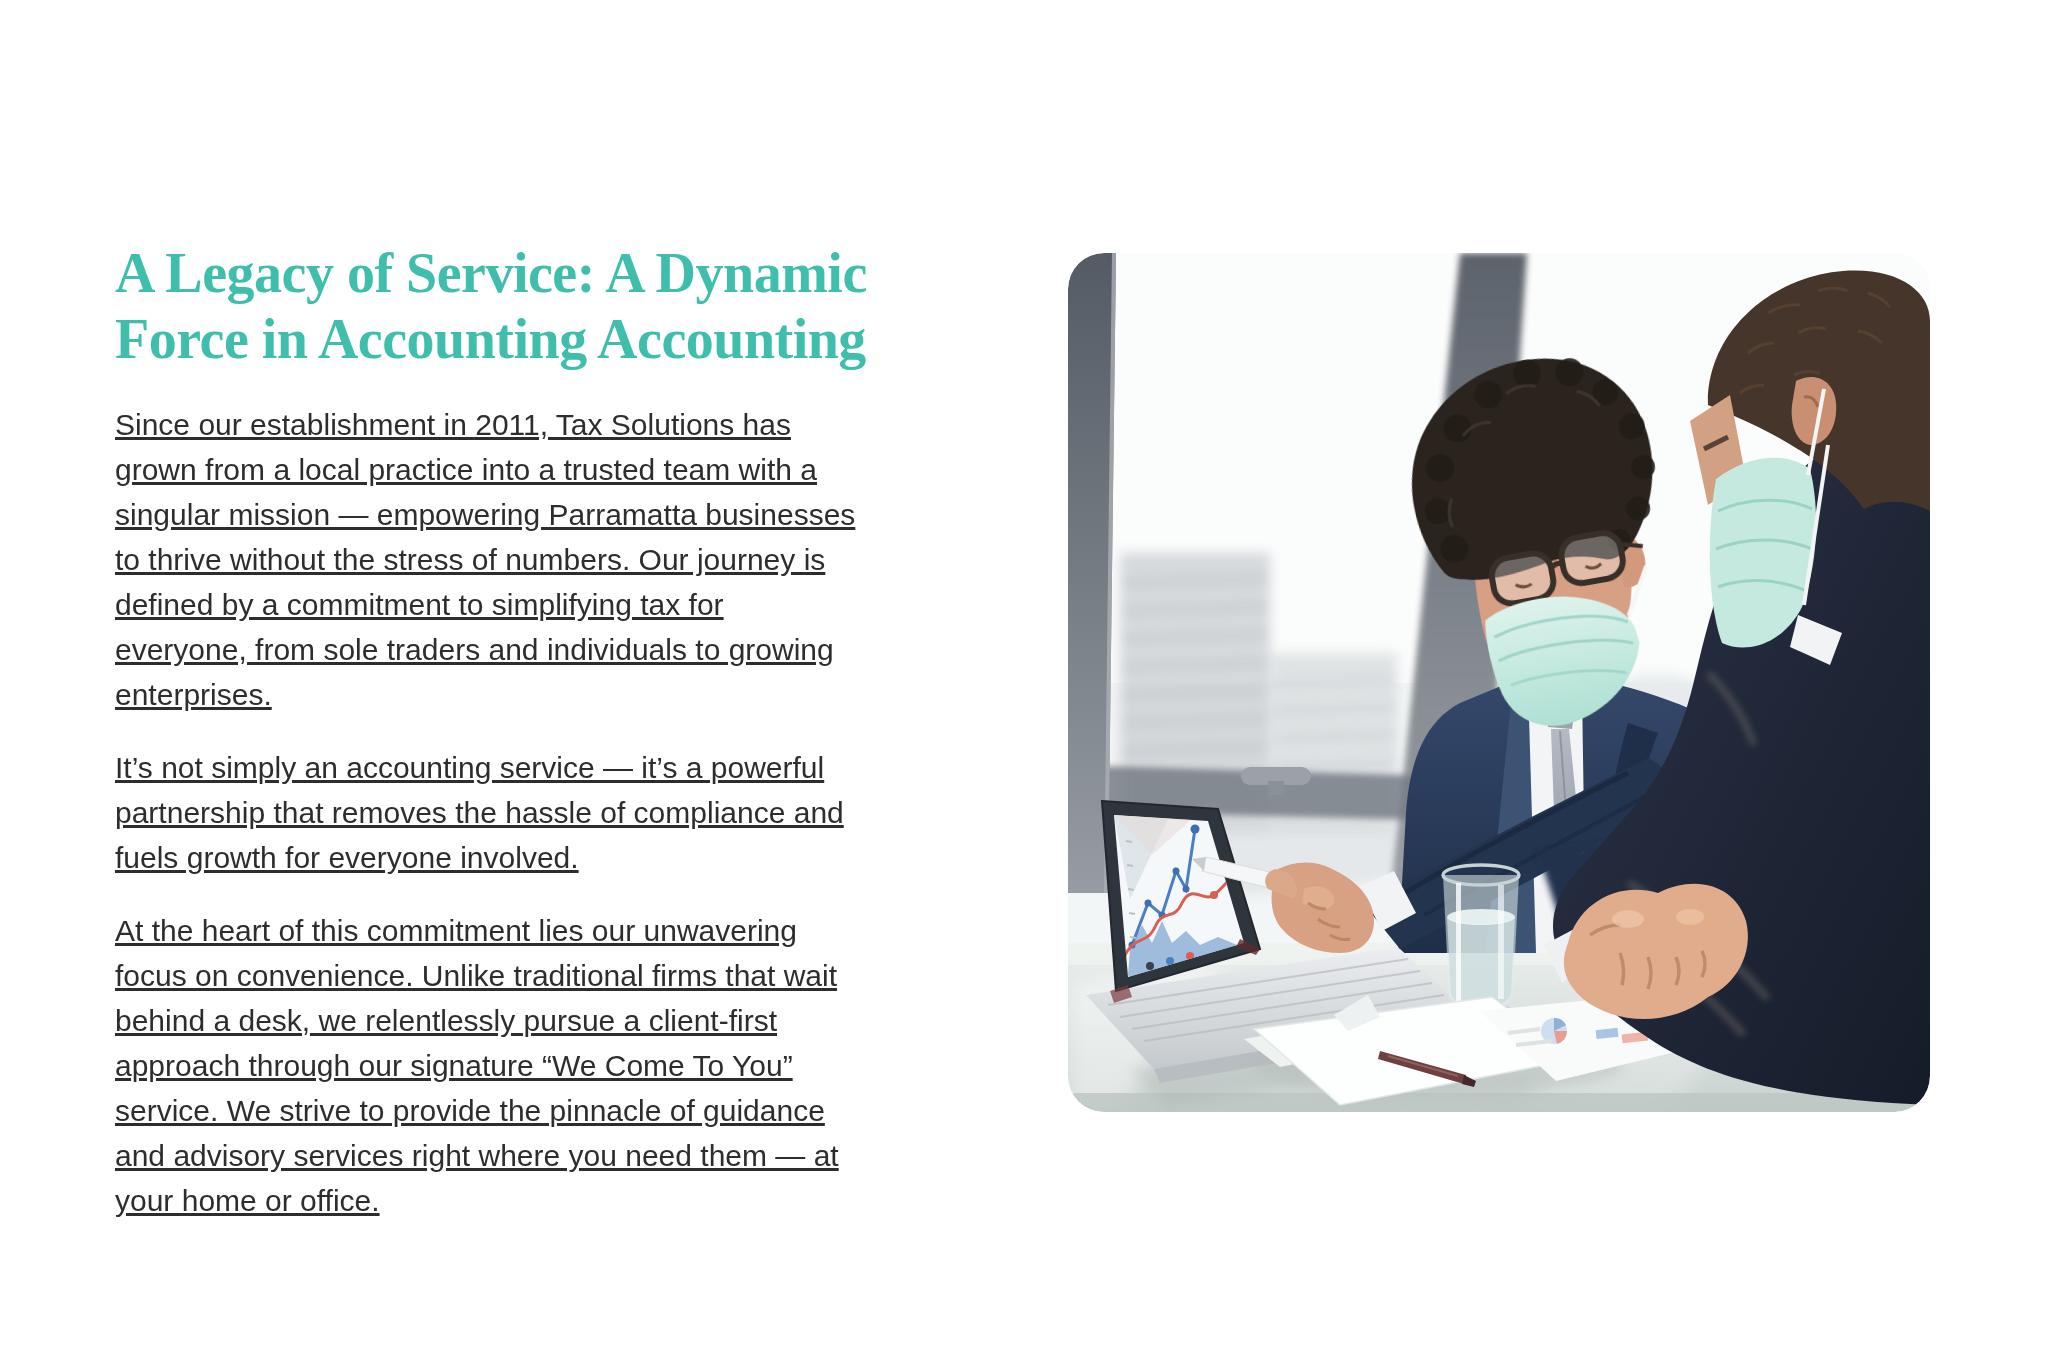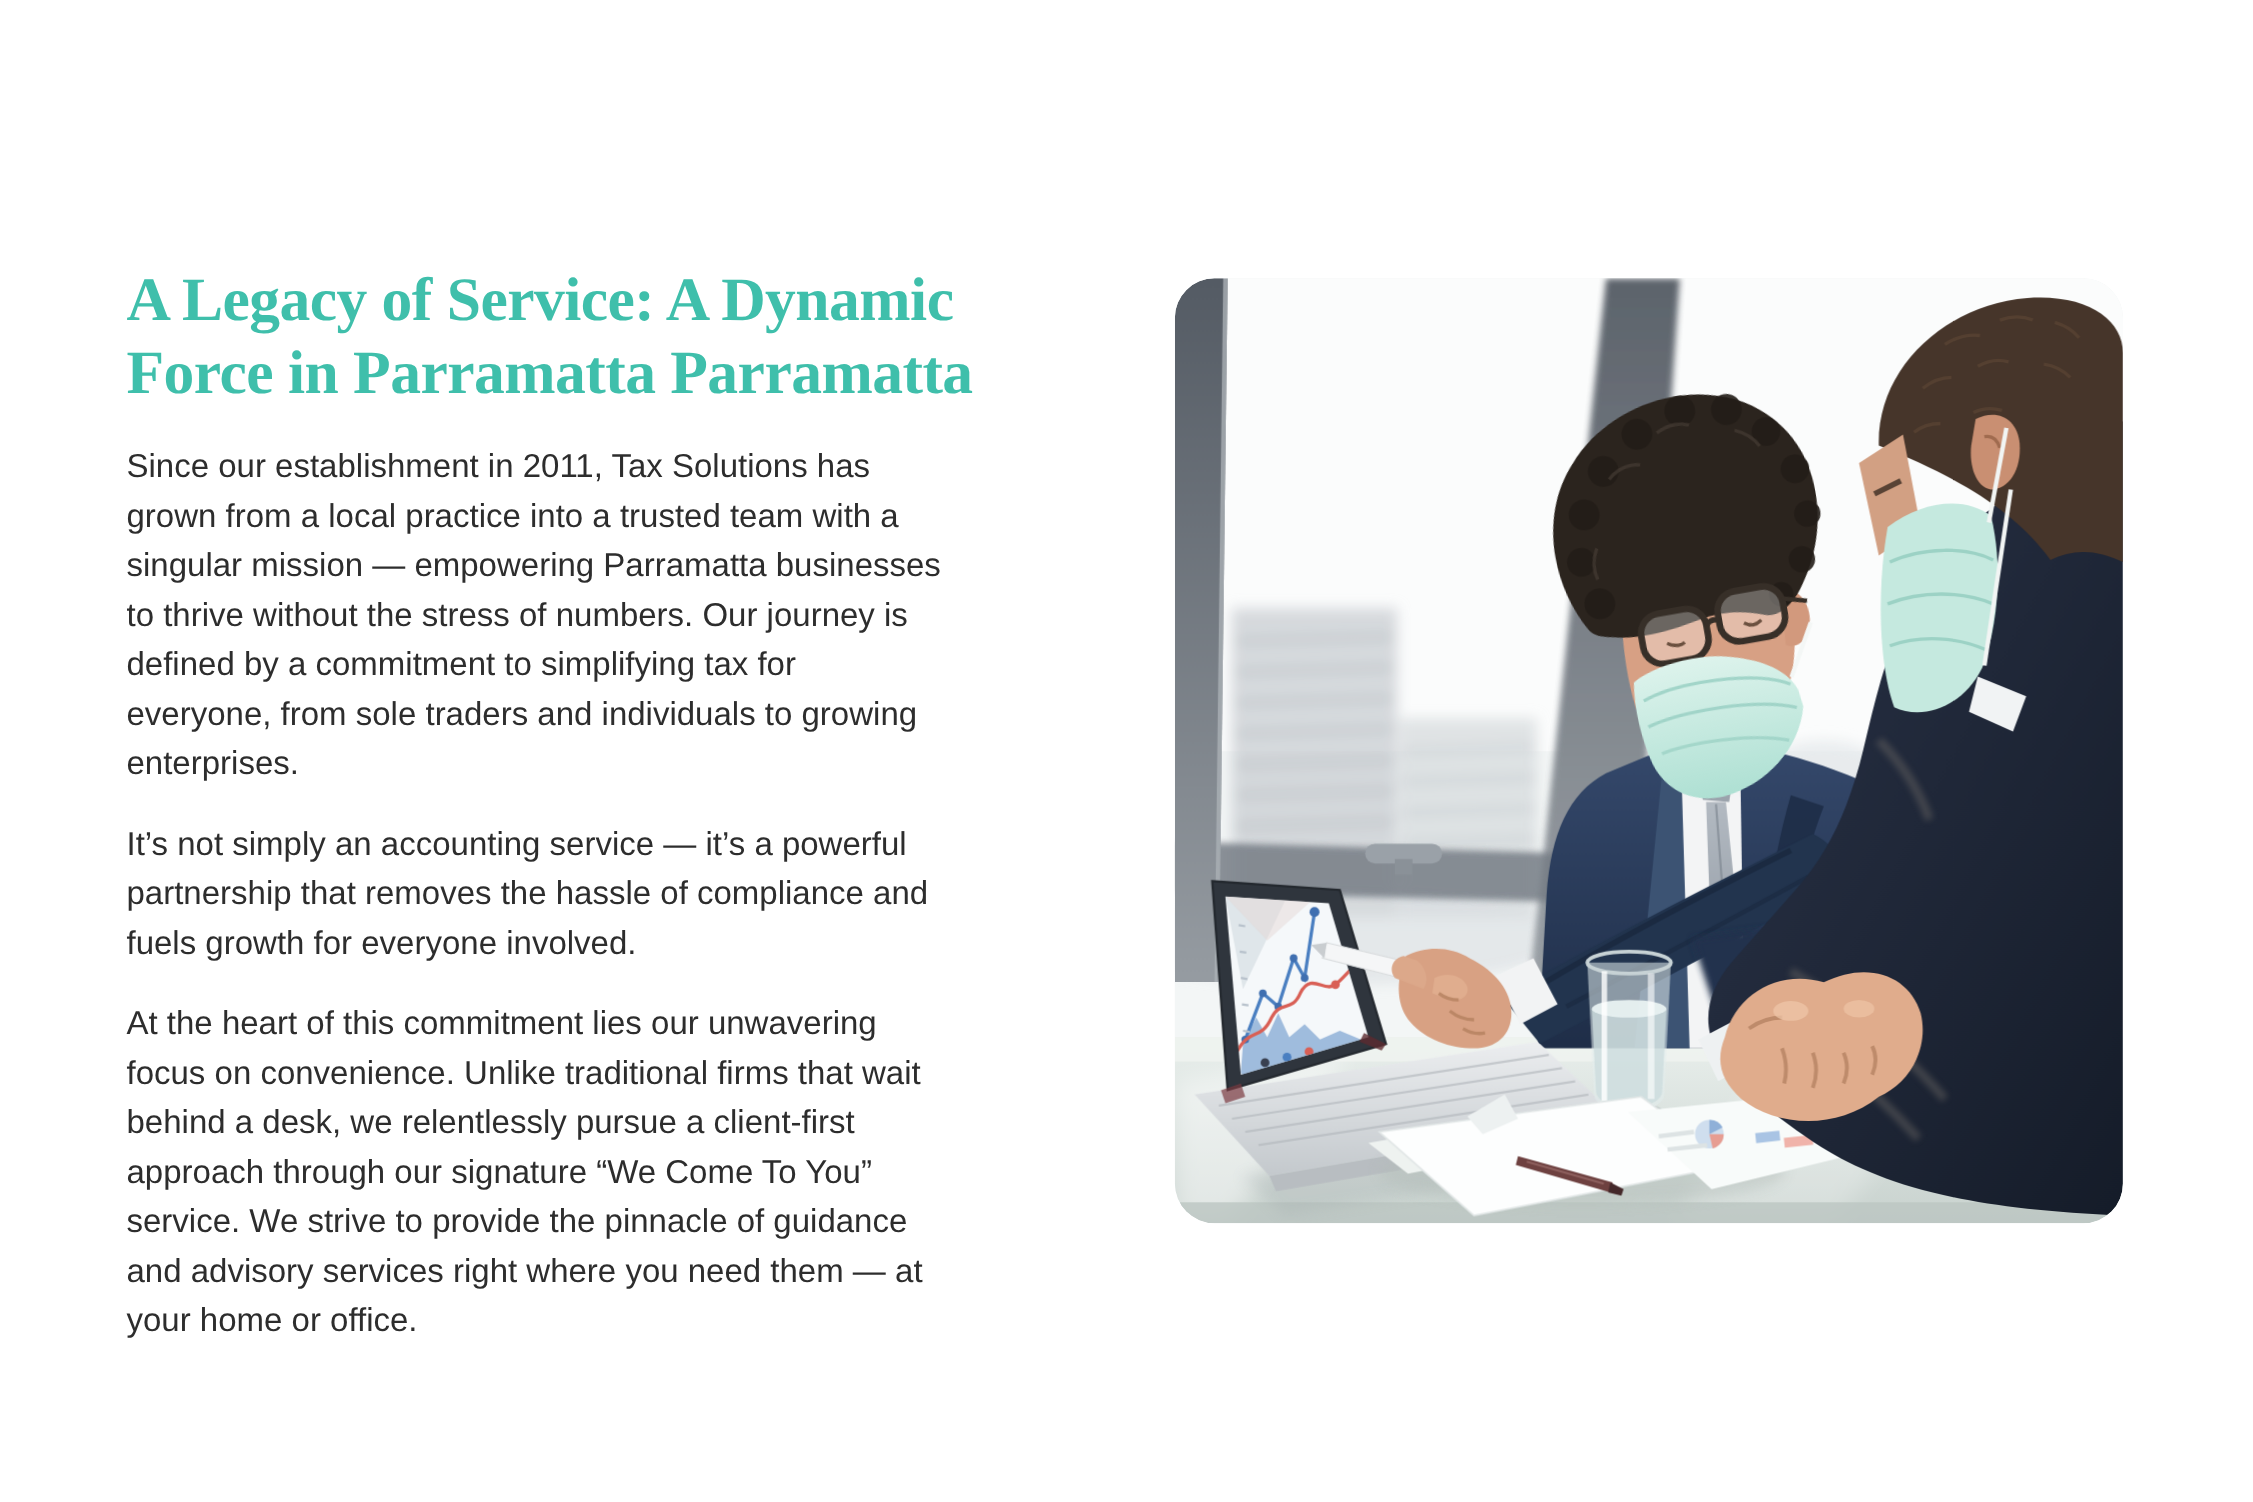--- a/index.html
+++ b/index.html
@@ -30,20 +30,21 @@
     color:var(--accent);
     margin:0 0 30px 0;
   }
   h1.heading .h-line{display:block;white-space:nowrap;}
   p.para{
     font-size:30px;
     line-height:45px;
     color:var(--text-color);
     white-space:pre-line;
     margin:0 0 28px 0;
+    text-decoration:underline;
   }
   figure.photo{
     position:absolute;
     left:1068px;
     top:253px;
     width:862px;
     height:859px;
     border-radius:36px;
     overflow:hidden;
     background:#f4f6f6;
@@ -51,21 +52,21 @@
   figure.photo svg{display:block;width:862px;height:859px;}
 </style>
 </head>
 <body>
 
 <main class="about-section">
 
   <div class="copy">
     <h1 class="heading">
       <span class="h-line">A Legacy of Service: A Dynamic</span>
-      <span class="h-line">Force in Parramatta Parramatta</span>
+      <span class="h-line">Force in Accounting Accounting</span>
     </h1>
     <p class="para">Since our establishment in 2011, Tax Solutions has
 grown from a local practice into a trusted team with a
 singular mission — empowering Parramatta businesses
 to thrive without the stress of numbers. Our journey is
 defined by a commitment to simplifying tax for
 everyone, from sole traders and individuals to growing
 enterprises.</p>
     <p class="para">It’s not simply an accounting service — it’s a powerful
 partnership that removes the hassle of compliance and

